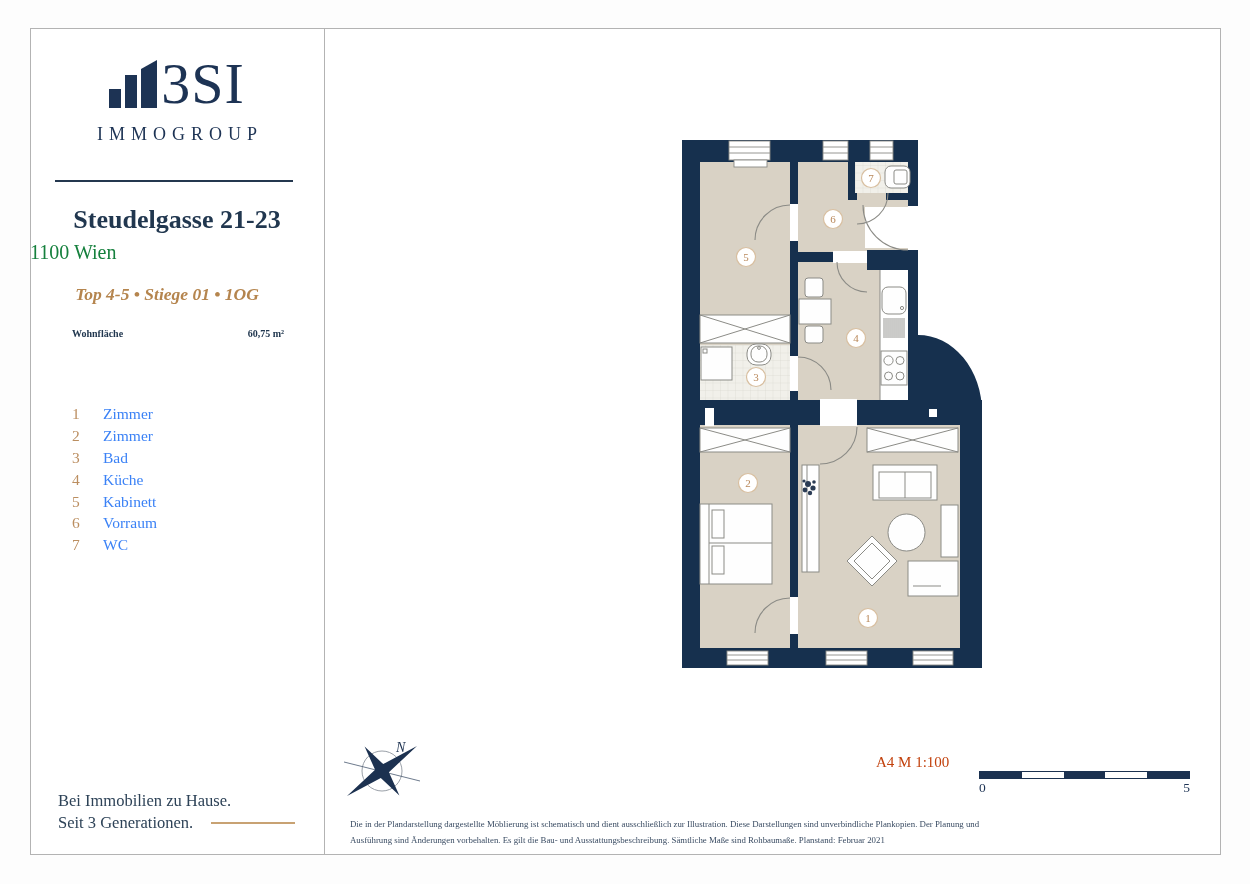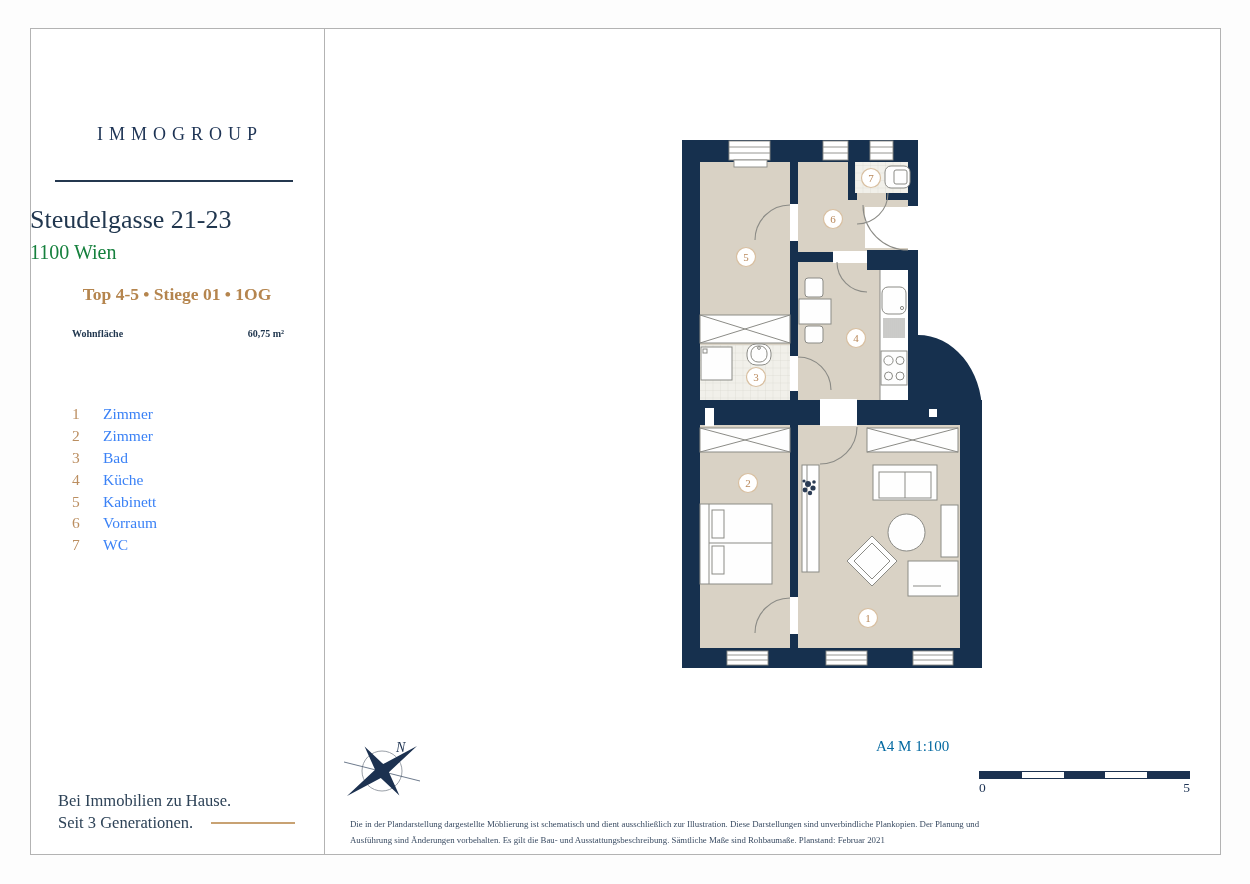--- a/index.html
+++ b/index.html
@@ -6,47 +6,55 @@
   body{font-family:"Liberation Serif", serif; color:#21374f; width:1250px; height:884px; overflow:hidden; position:relative;}
   .page{position:absolute; inset:0; background:#fdfdfd;}
   .frame{position:absolute; left:30px; top:28px; width:1189px; height:825px; border:1px solid #b3b3b3; background:#ffffff;}
   .divider-v{position:absolute; left:324px; top:28px; width:1px; height:826px; background:#b3b3b3;}
   .abs{position:absolute;}
   
   .logo-row{left:30px; top:56px; width:294px; display:flex; justify-content:center; align-items:flex-end; gap:4px;}
   .logo-text{font-size:58px; line-height:0.82; color:#1d3354; letter-spacing:1px;}
   .logo-sub{left:30px; top:124px; width:294px; text-align:center; font-size:18px; letter-spacing:6px; text-indent:6px; color:#1d3354;}
   .logo-divider{left:55px; top:180px; width:238px; height:2px; background:#24384f;}
-  .addr1{left:30px; top:205px; width:294px; font-size:26px; font-weight:400; color:#21374f;}
+  .addr1{left:30px; top:205px; width:294px; text-align:center; font-size:26px; font-weight:700; color:#21374f;}
   .addr2{left:30px; top:241px; width:294px; text-align:left; font-size:20px; color:#15803d;}
-  .unit{left:30px; top:284px; width:294px; text-align:center; font-size:17.5px; font-weight:700; color:#b5854e;}
+  .unit{left:20px; top:284px; width:294px; text-align:center; font-size:17.5px; font-weight:700; color:#b5854e;font-style:italic;}
   .arearow{left:72px; top:328px; width:212px; display:flex; justify-content:space-between; font-size:10px; font-weight:700; color:#21374f;}
   .legend{left:72px; top:403px;}
   .legend-row{display:flex; height:21.9px; font-size:15.5px; align-items:center;}
   .legend-num{width:31px; color:#bb8e60;}
   .legend-label{color:#3b82f6;}
   
   .tagline{left:58px; top:790px; font-size:16.5px; line-height:22px; color:#2d4257;}
   .tagline-underline{left:211px; top:822px; width:84px; height:2px; background:#c8a273;}
-  .scale-text{left:876px; top:738px; font-size:15px; color:#0369a1;}
+  .scale-text{left:876px; top:754px; font-size:15px; color:#c2410c;}
   .scalebar-wrap{left:979px; top:771px; width:211px;}
   .scalebar{height:6px; border:1px solid #1b3150; display:flex;}
   .scalebar span{flex:1;}
   .seg-d{background:#1b3150;} .seg-w{background:#ffffff;}
   .scalebar-labels{display:flex; justify-content:space-between; font-size:13.5px; color:#1d3354; margin-top:1px;}
   .disclaimer{left:350px; top:816px; width:646px; font-size:8.8px; line-height:16px; color:#3a4c63;}
   svg text{font-family:"Liberation Serif", serif;}
 </style>
 </head>
 <body>
 
 <div class="page">
   <div class="frame"></div>
   <div class="divider-v"></div>
 
+  <div class="abs logo-row">
+    <svg width="48" height="52" viewBox="0 0 48 52">
+      <rect x="0" y="33" width="12" height="19" fill="#1d3354"></rect>
+      <rect x="16" y="19" width="12" height="33" fill="#1d3354"></rect>
+      <polygon points="32,13 48,4 48,52 32,52" fill="#1d3354"></polygon>
+    </svg>
+    <span class="logo-text">3SI</span>
+  </div>
   <div class="abs logo-sub">IMMOGROUP</div>
   <div class="abs logo-divider"></div>
 
   <div class="abs addr1">Steudelgasse 21-23</div>
   <div class="abs addr2">1100 Wien</div>
   <div class="abs unit">Top 4-5 • Stiege 01 • 1OG</div>
 
   <div class="abs arearow">
     <span>Wohnfläche</span>
     <span>60,75 m²</span>

